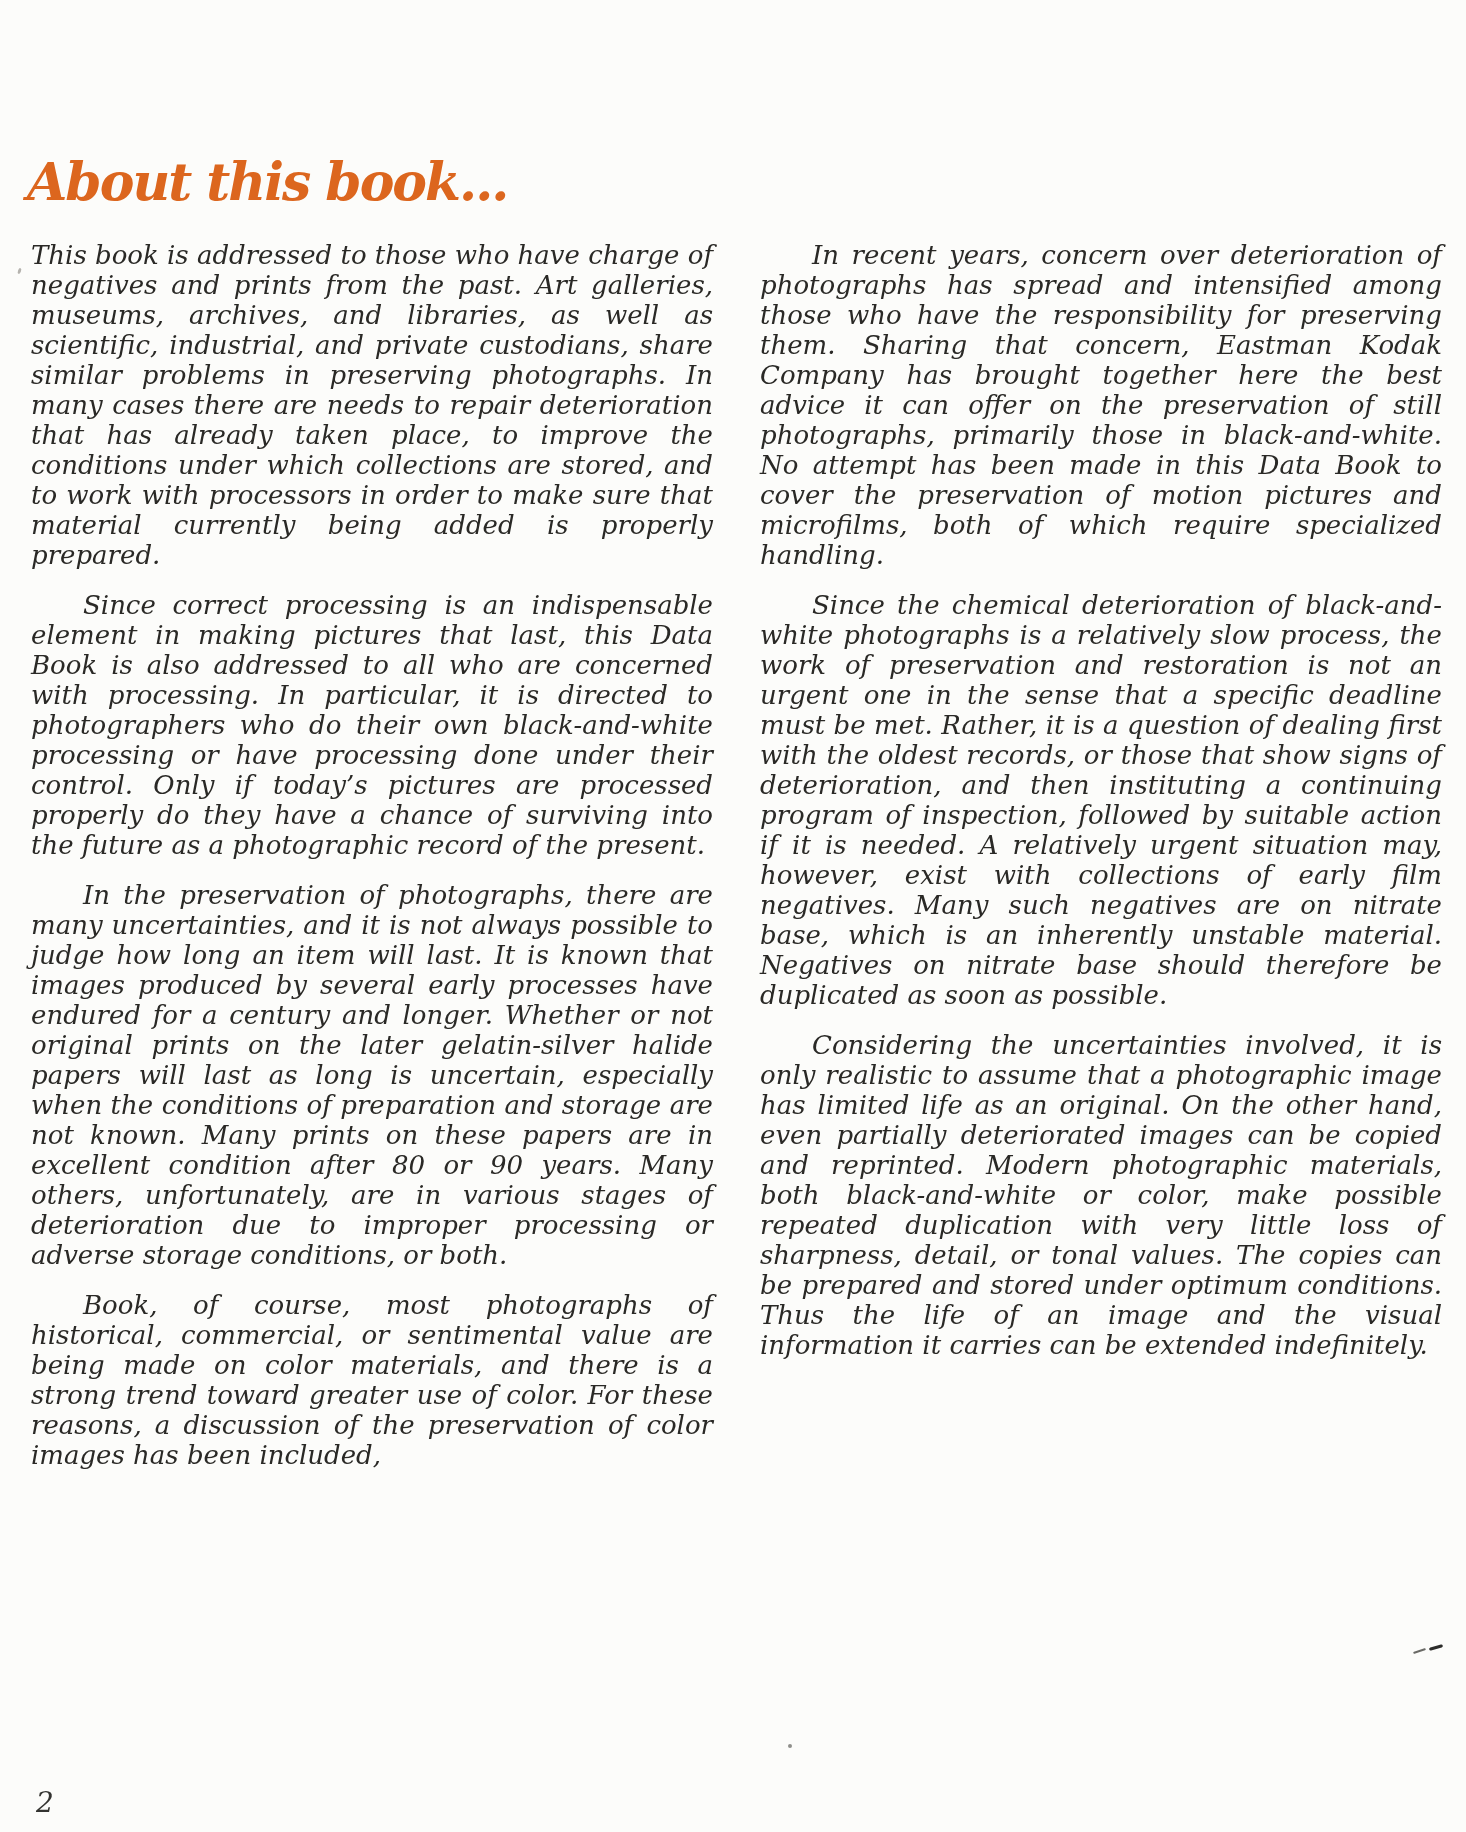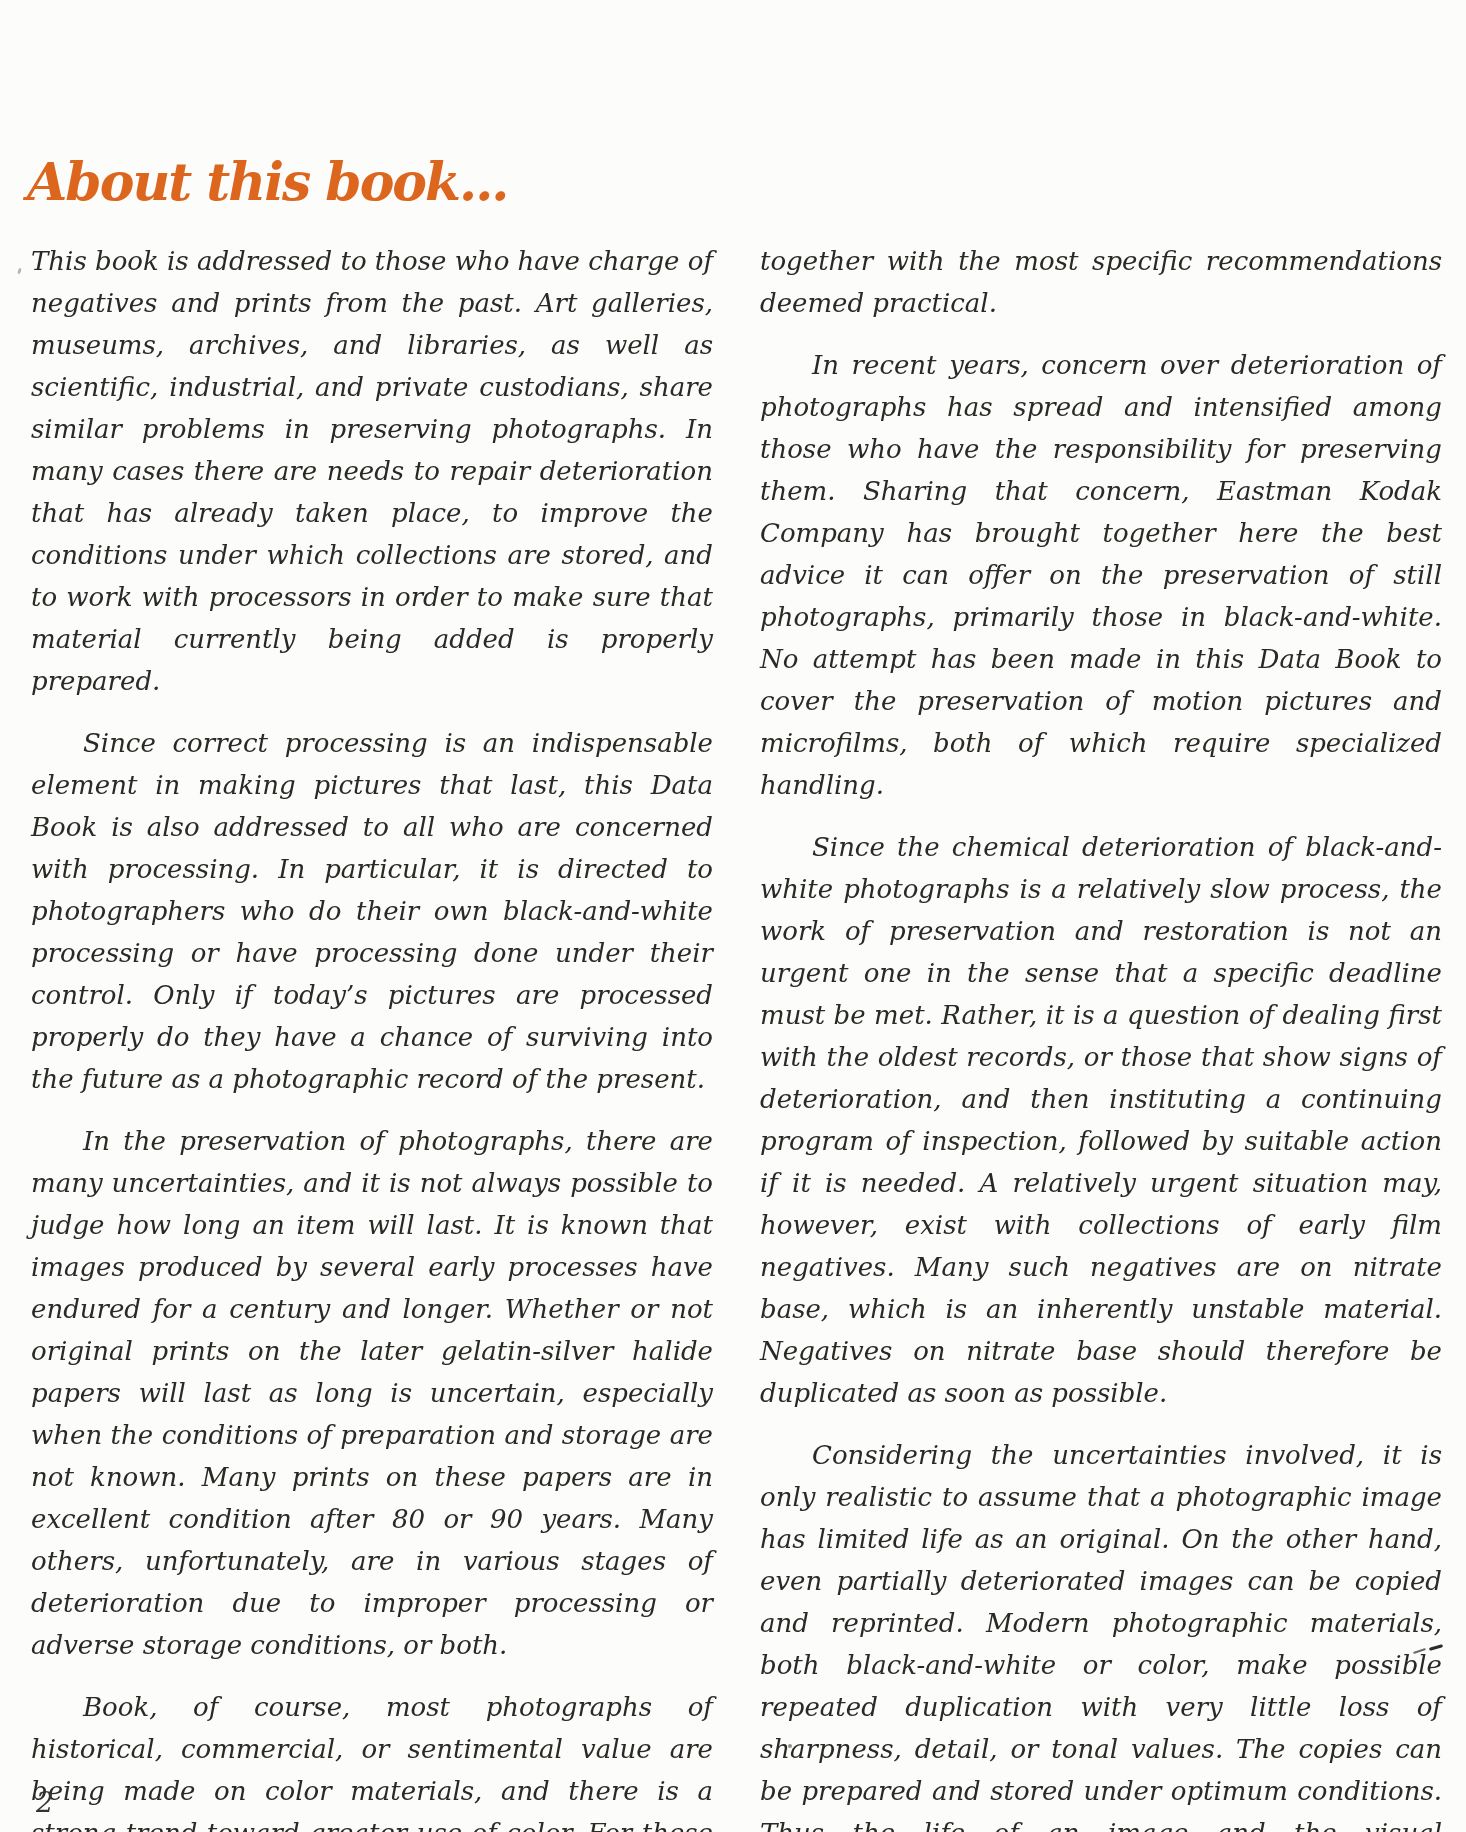--- a/index.html
+++ b/index.html
@@ -28,21 +28,21 @@
     left: 31px;
     top: 240px;
     width: 1412px;
     display: flex;
     gap: 47px;
   }
   .col { width: 682px; }
   .col p {
     margin: 0 0 20px 0;
     font-size: 26px;
-    line-height: 42px;
+    line-height: 30px;
     font-style: italic;
     color: #2a2926;
     text-align: justify;
   }
   .col p.indent { text-indent: 52px; }
   .page-number {
     position: absolute;
     left: 36px;
     top: 1786px;
     font-size: 28px;
@@ -94,21 +94,20 @@
   <div class="columns">
 
     <div class="col">
       <p>This book is addressed to those who have charge of negatives and prints from the past. Art galleries, museums, archives, and libraries, as well as scientific, industrial, and private custodians, share similar problems in preserving photographs. In many cases there are needs to repair deterioration that has already taken place, to improve the conditions under which collections are stored, and to work with processors in order to make sure that material currently being added is properly prepared.</p>
       <p class="indent">Since correct processing is an indispensable element in making pictures that last, this Data Book is also addressed to all who are concerned with processing. In particular, it is directed to photographers who do their own black-and-white processing or have processing done under their control. Only if today’s pictures are processed properly do they have a chance of surviving into the future as a photographic record of the present.</p>
       <p class="indent">In the preservation of photographs, there are many uncertainties, and it is not always possible to judge how long an item will last. It is known that images produced by several early processes have endured for a century and longer. Whether or not original prints on the later gelatin-silver halide papers will last as long is uncertain, especially when the conditions of preparation and storage are not known. Many prints on these papers are in excellent condition after 80 or 90 years. Many others, unfortunately, are in various stages of deterioration due to improper processing or adverse storage conditions, or both.</p>
       <p class="indent">Book, of course, most photographs of historical, commercial, or sentimental value are being made on color materials, and there is a strong trend toward greater use of color. For these reasons, a discussion of the preservation of color images has been included,</p>
     </div>
 
     <div class="col">
-      <p>together with the most specific recommendations deemed practical.</p>
       <p class="indent">In recent years, concern over deterioration of photographs has spread and intensified among those who have the responsibility for preserving them. Sharing that concern, Eastman Kodak Company has brought together here the best advice it can offer on the preservation of still photographs, primarily those in black-and-white. No attempt has been made in this Data Book to cover the preservation of motion pictures and microfilms, both of which require specialized handling.</p>
       <p class="indent">Since the chemical deterioration of black-and-white photographs is a relatively slow process, the work of preservation and restoration is not an urgent one in the sense that a specific deadline must be met. Rather, it is a question of dealing first with the oldest records, or those that show signs of deterioration, and then instituting a continuing program of inspection, followed by suitable action if it is needed. A relatively urgent situation may, however, exist with collections of early film negatives. Many such negatives are on nitrate base, which is an inherently unstable material. Negatives on nitrate base should therefore be duplicated as soon as possible.</p>
       <p class="indent">Considering the uncertainties involved, it is only realistic to assume that a photographic image has limited life as an original. On the other hand, even partially deteriorated images can be copied and reprinted. Modern photographic materials, both black-and-white or color, make possible repeated duplication with very little loss of sharpness, detail, or tonal values. The copies can be prepared and stored under optimum conditions. Thus the life of an image and the visual information it carries can be extended indefinitely.</p>
     </div>
 
   </div>
 
   <span class="pen-stroke s1"></span>
   <span class="pen-stroke s2"></span>
   <span class="stray-dot"></span>

